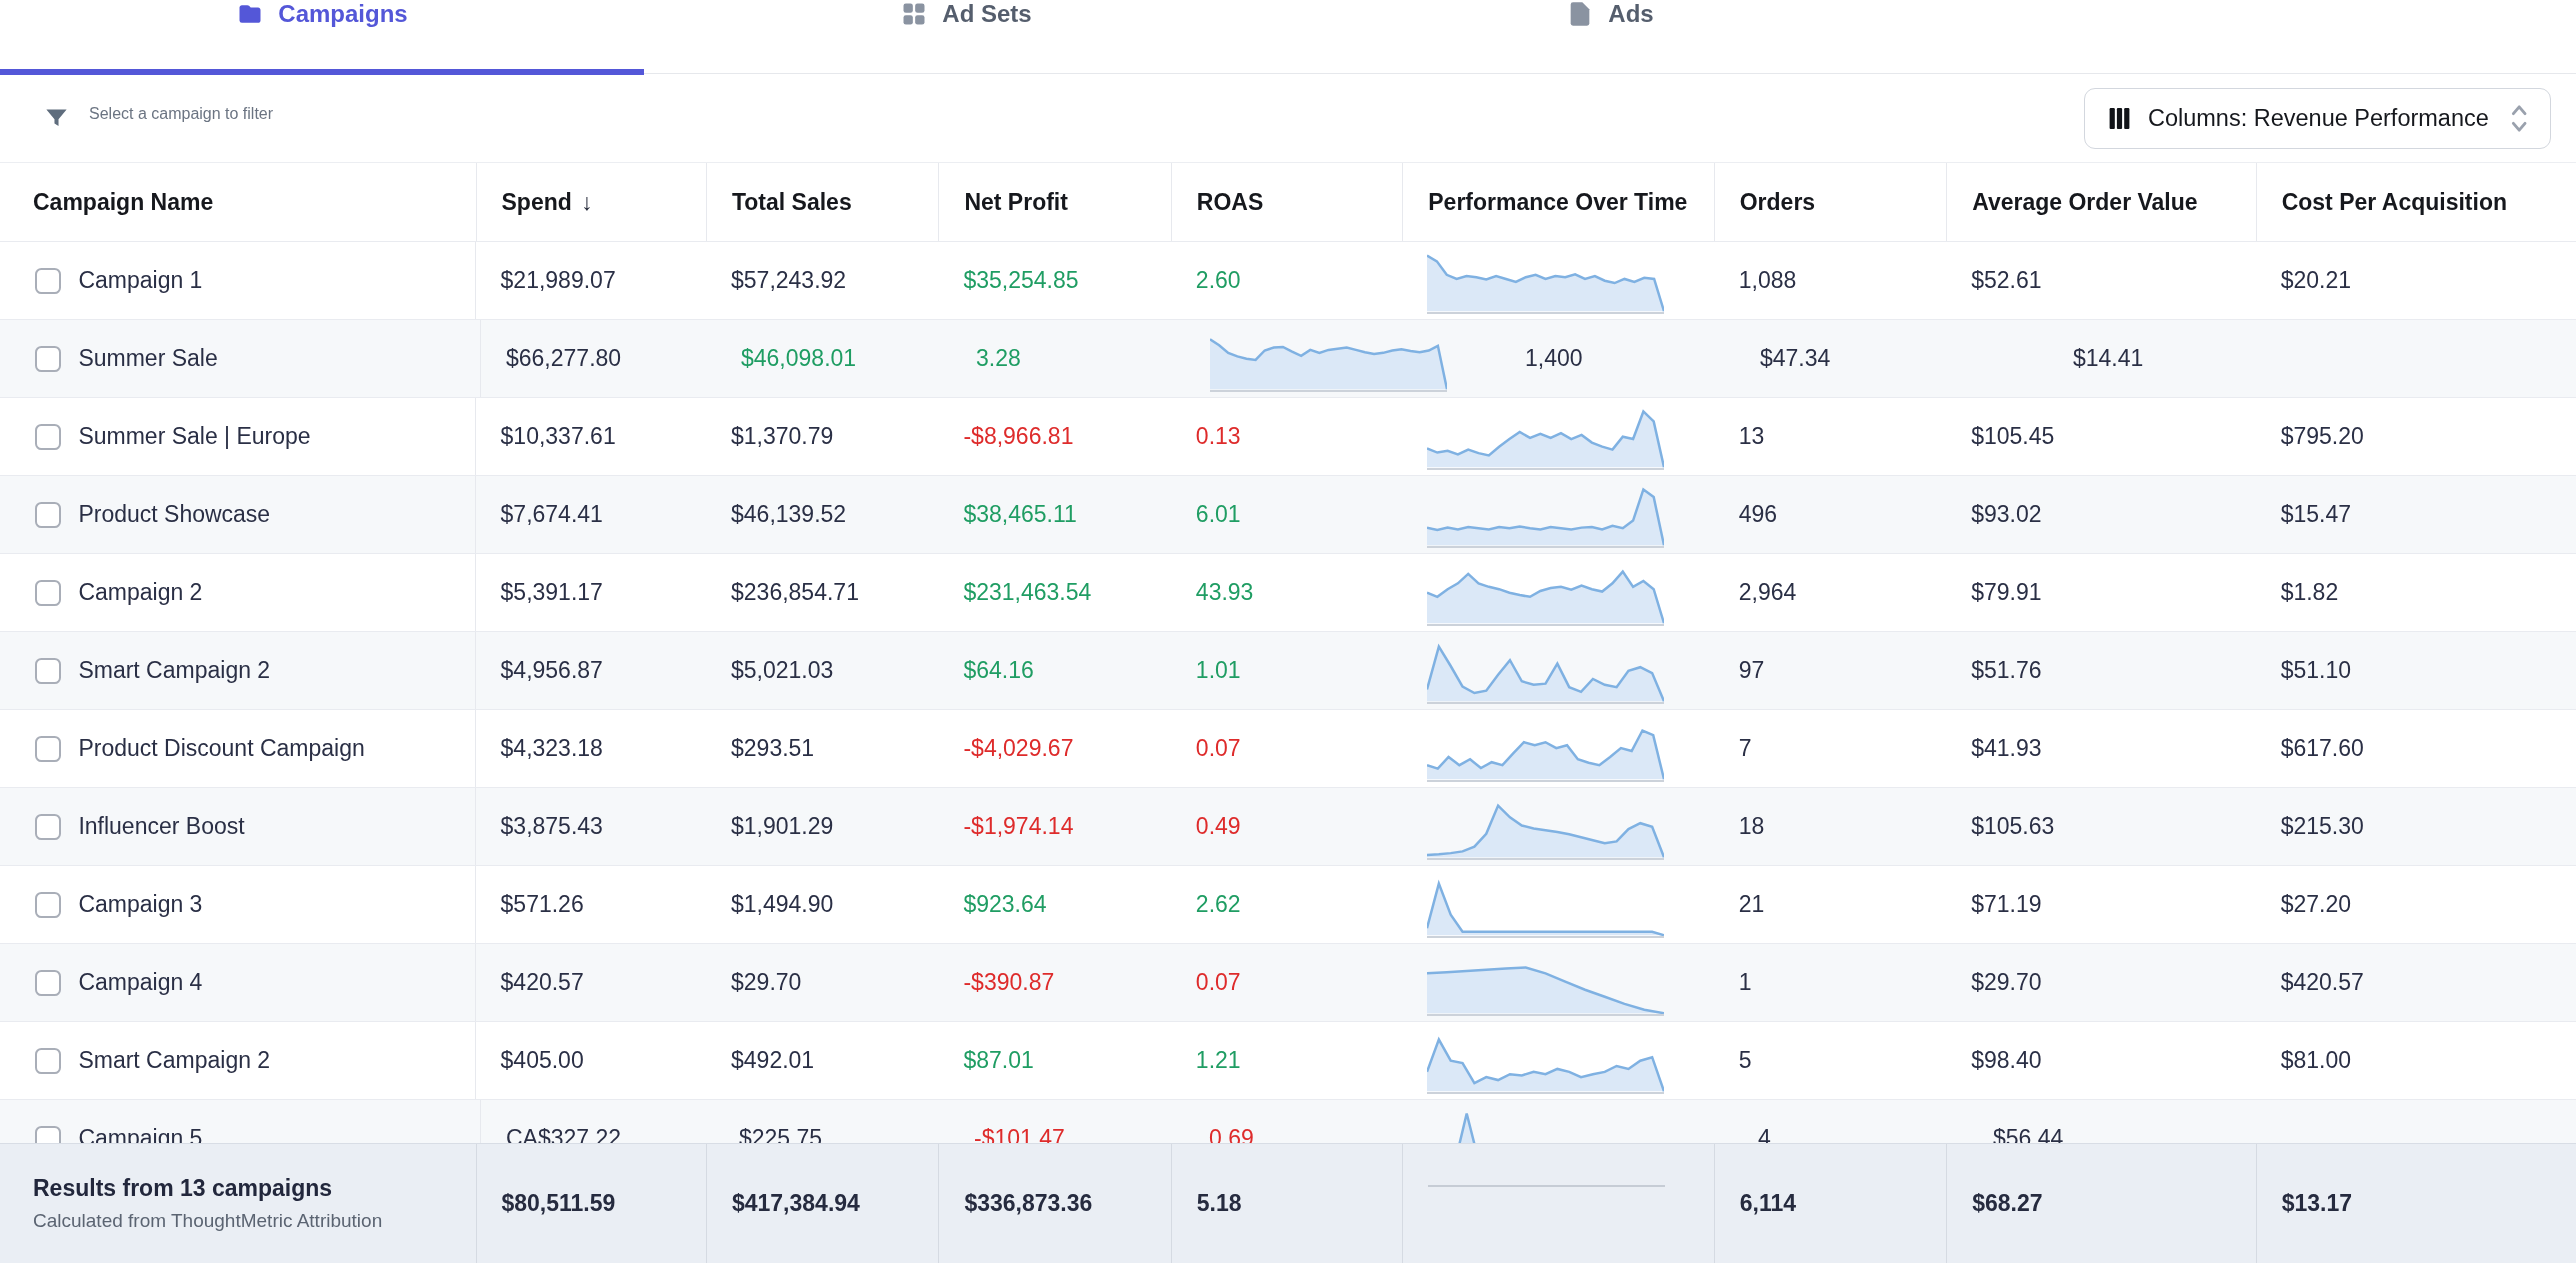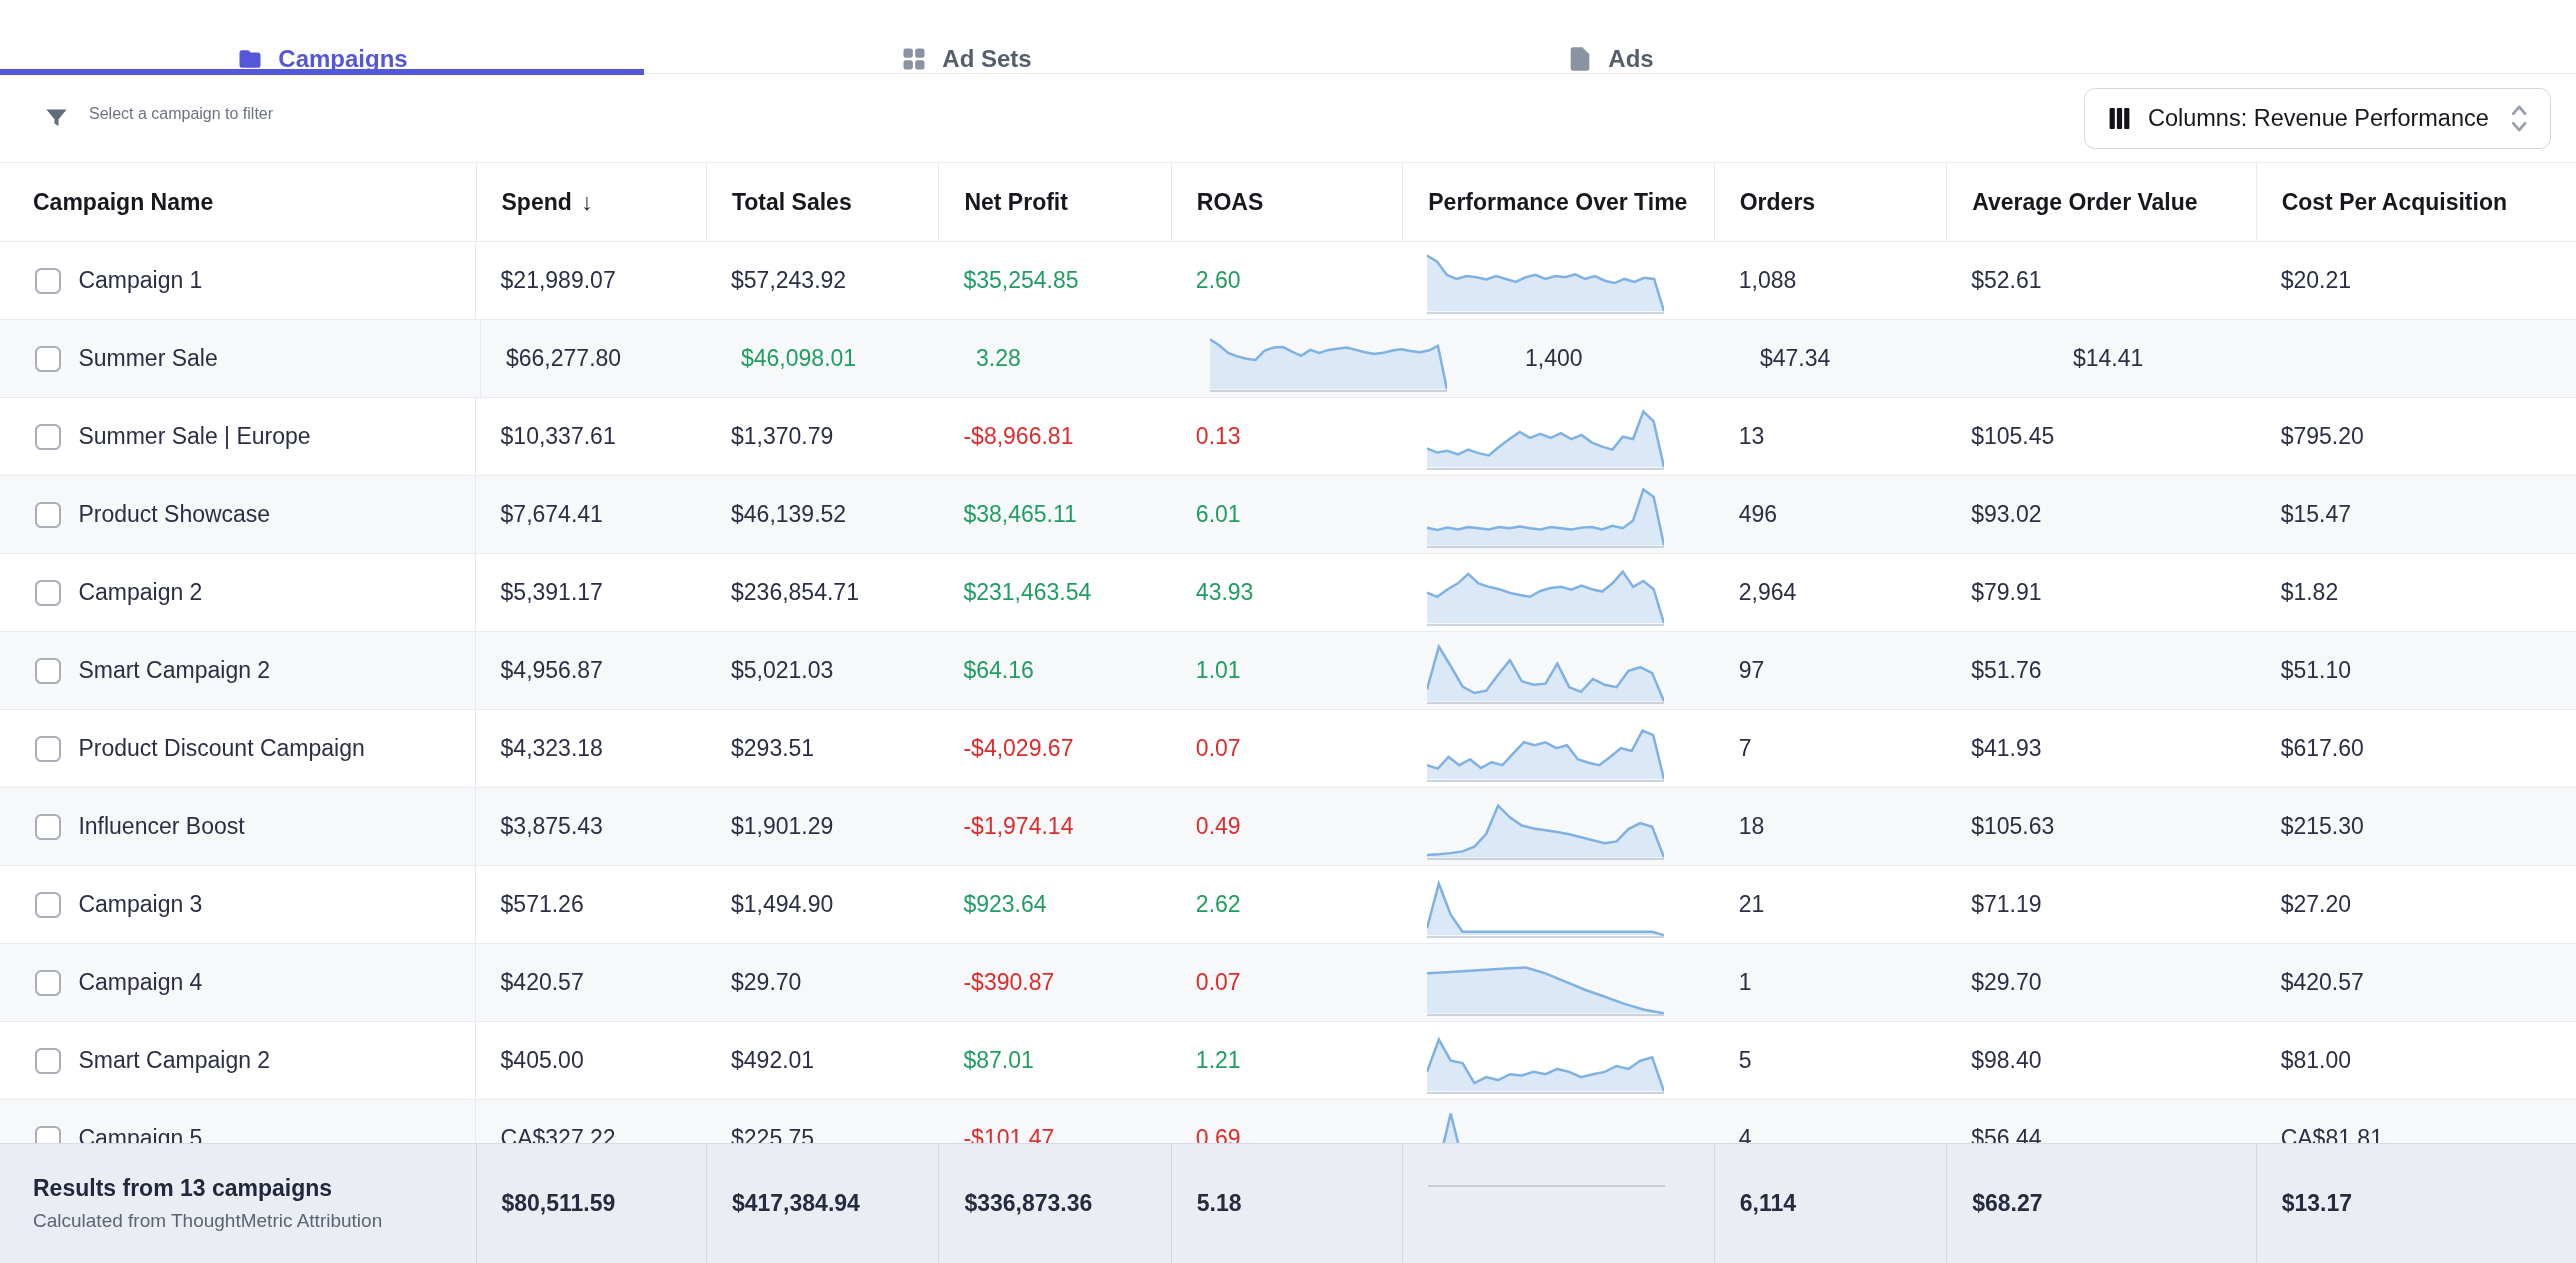--- a/index.html
+++ b/index.html
@@ -2,21 +2,21 @@
 <html style="font-size:12.5px"><head>
 <meta charset="utf-8">
 <style>
   * { margin:0; padding:0; box-sizing:border-box; }
   html,body { background:#fff; }
   body { font-family:"Liberation Sans", sans-serif; color:#2a2f45; }
   .app { position:relative; width:2576px; height:1263px; background:#fff; overflow:hidden; }
 
   
   .tabs-bar { display:flex; height:74px; border-bottom:1.6px solid #e6e8ec; }
-  .tab { width:644px; display:flex; align-items:flex-end; justify-content:center; gap:14px;
+  .tab { width:644px; display:flex; align-items:flex-start; justify-content:center; gap:14px;
          font-size:24px; font-weight:700; color:#555e6d; cursor:pointer; position:relative; }
   .tab .ticon { width:28px; height:28px; flex:0 0 auto; }
   .tab.active { color:#5457d8; }
   .tab.active::after { content:""; position:absolute; left:0; right:0; bottom:-1.6px; height:5.5px; background:#5457d8; }
 
   
   .toolbar { height:89px; display:flex; align-items:center; justify-content:space-between;
              padding:0 25px 0 43px; border-bottom:1.6px solid #eceef2; }
   .filter-bar { display:flex; align-items:flex-start; gap:19px; font-size:16px; color:#6b7482; cursor:text; }
   .filter-bar svg { width:27px; height:27px; }
@@ -382,21 +382,20 @@
         <div class="cell perf-cell c5">
           <div class="spark">
             <svg viewBox="0 0 100 80" preserveAspectRatio="none">
               <polygon points="0,79 0.00,75.15 5.00,71.30 10.00,5.85 15.00,67.45 20.00,72.84 25.00,72.84 30.00,72.84 35.00,72.84 40.00,72.84 45.00,72.84 50.00,72.84 55.00,72.84 60.00,72.84 65.00,72.84 70.00,72.84 75.00,72.84 80.00,72.84 85.00,72.84 90.00,72.84 95.00,72.84 100.00,79.00 100,79" fill="#dbe8f7"></polygon>
               <polyline points="0.00,75.15 5.00,71.30 10.00,5.85 15.00,67.45 20.00,72.84 25.00,72.84 30.00,72.84 35.00,72.84 40.00,72.84 45.00,72.84 50.00,72.84 55.00,72.84 60.00,72.84 65.00,72.84 70.00,72.84 75.00,72.84 80.00,72.84 85.00,72.84 90.00,72.84 95.00,72.84 100.00,79.00" fill="none" stroke="#7fb1e2" stroke-width="2.5" vector-effect="non-scaling-stroke"></polyline>
             </svg>
           </div>
         </div>
         <div class="cell c6">4</div>
         <div class="cell c7">$56.44</div>
-        <div class="cell c8">CA$81.81</div>
       </div>
     </div>
 
   <div class="tfoot">
     <div class="fcell flabel c0">
       <div class="f-title">Results from 13 campaigns</div>
       <div class="f-sub">Calculated from ThoughtMetric Attribution</div>
     </div>
     <div class="fcell c1">$80,511.59</div>
     <div class="fcell c2">$417,384.94</div>

